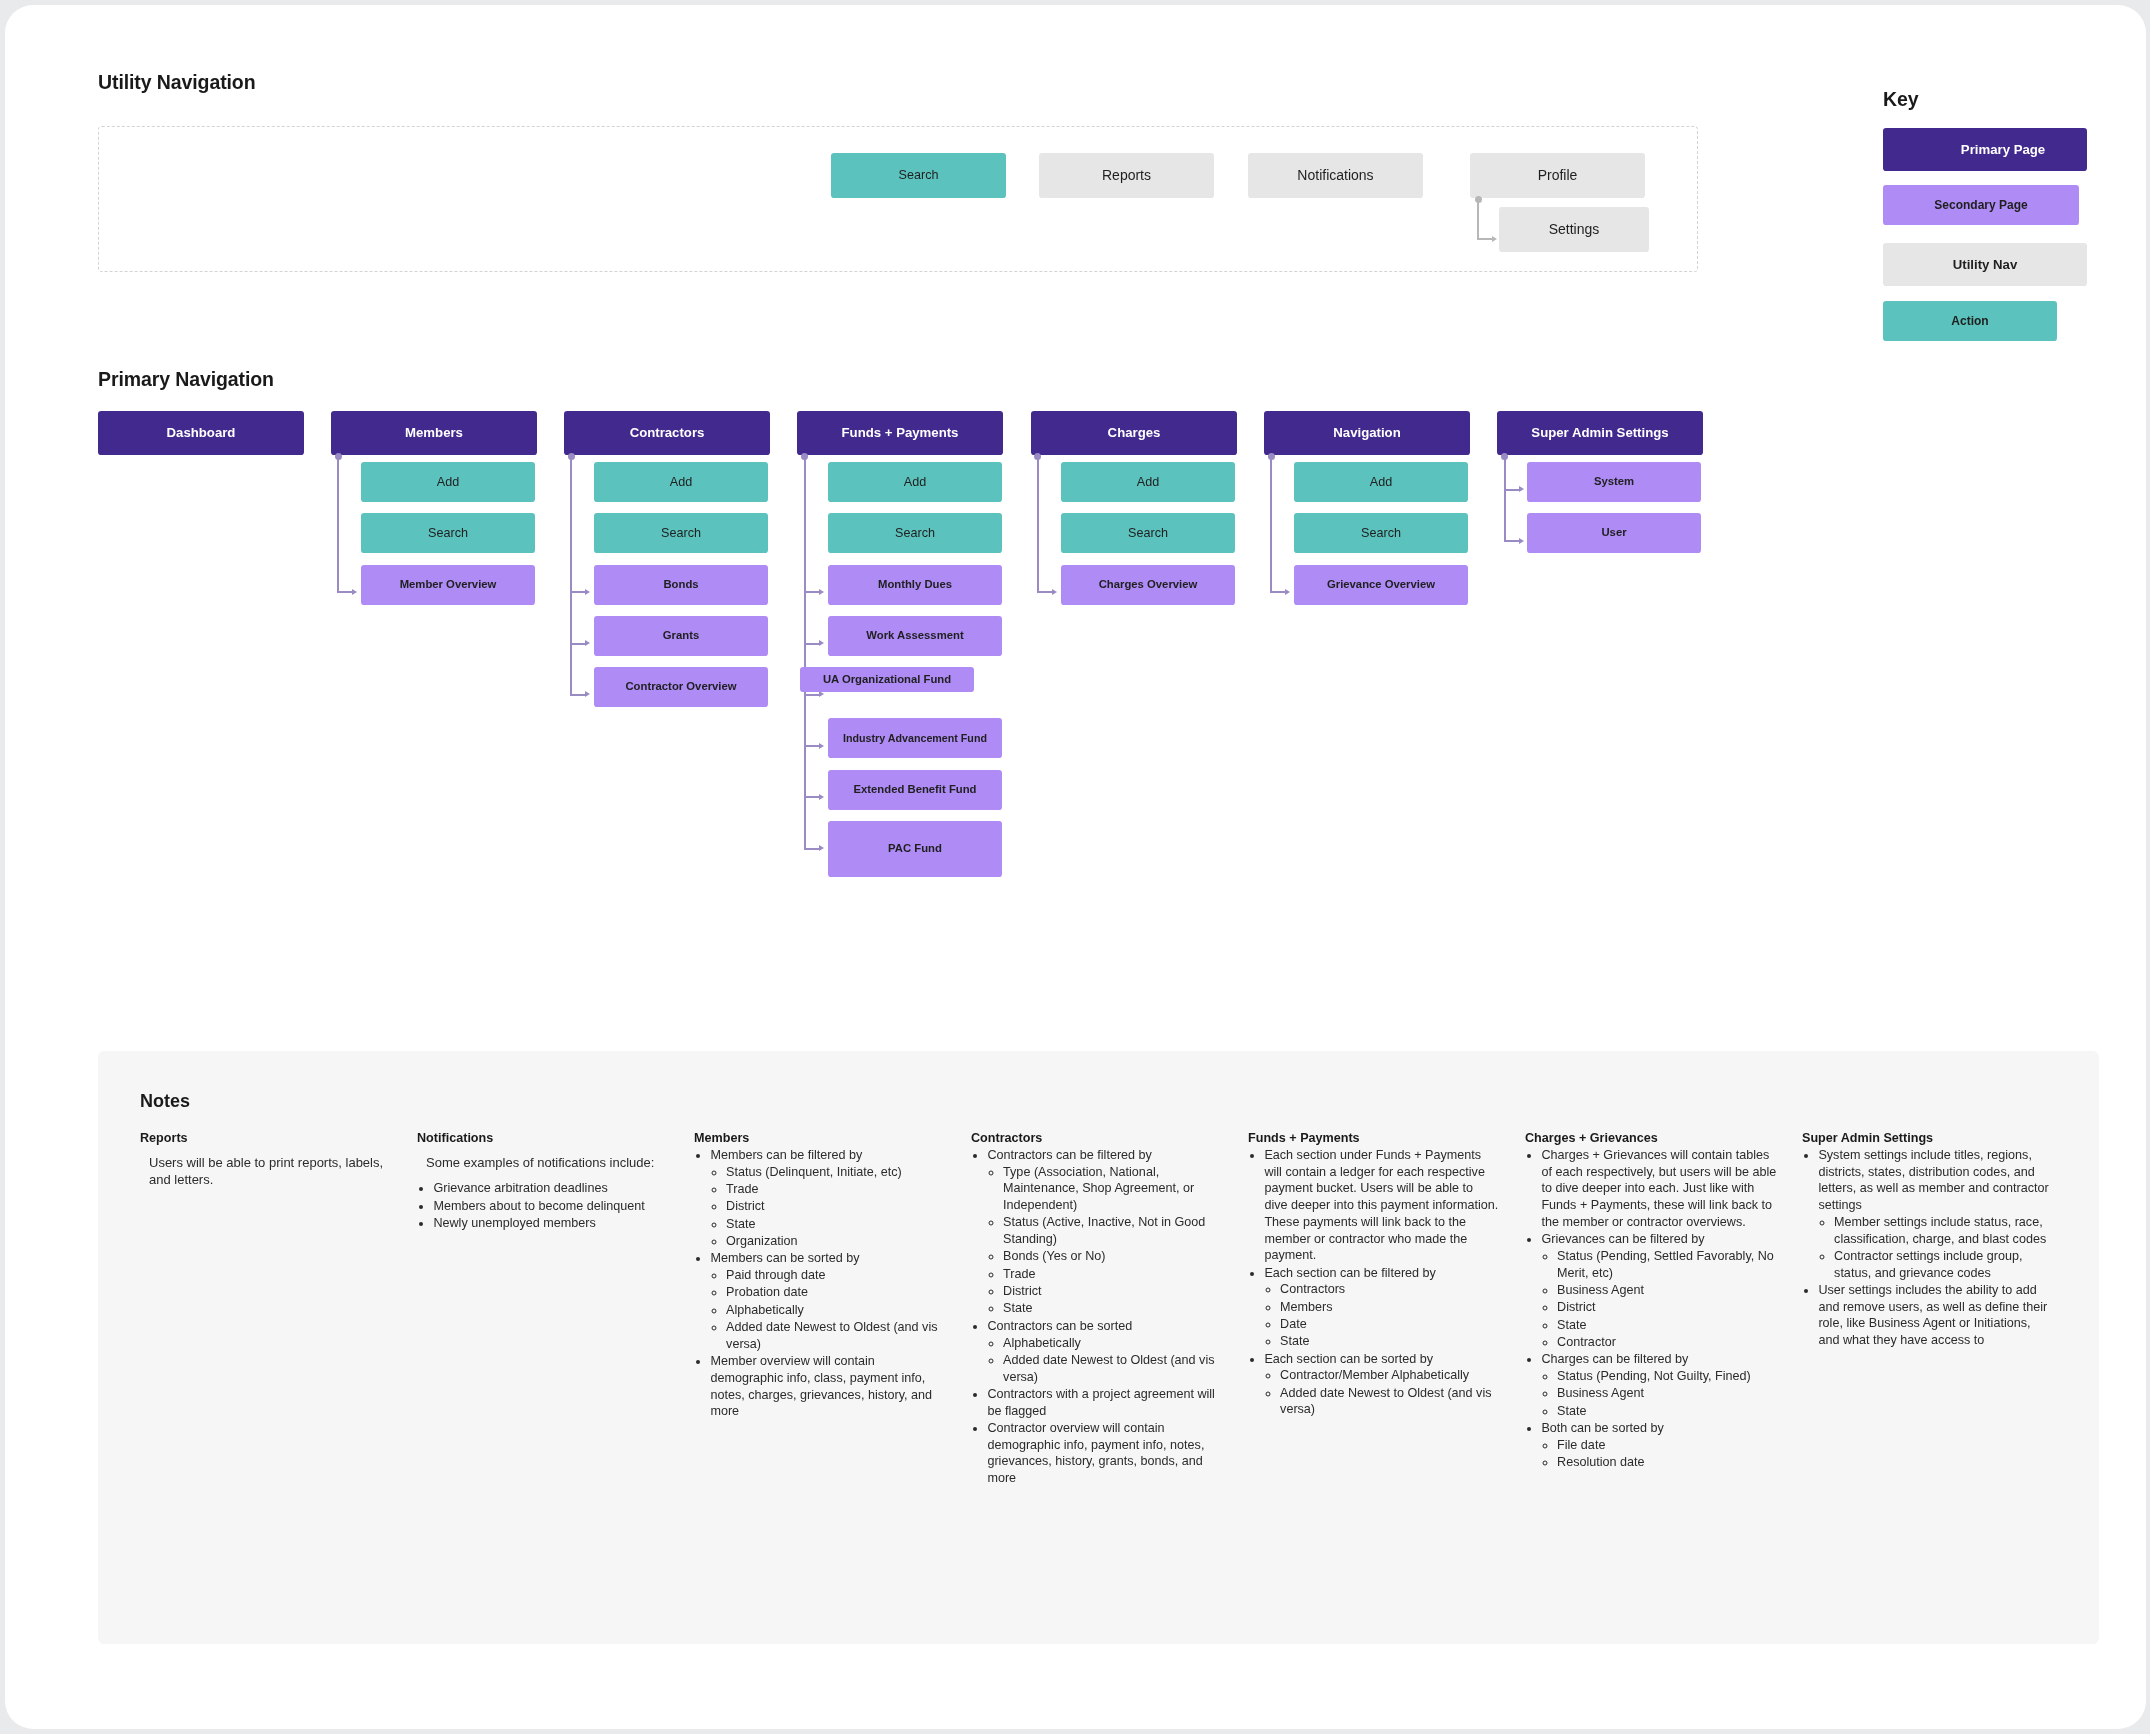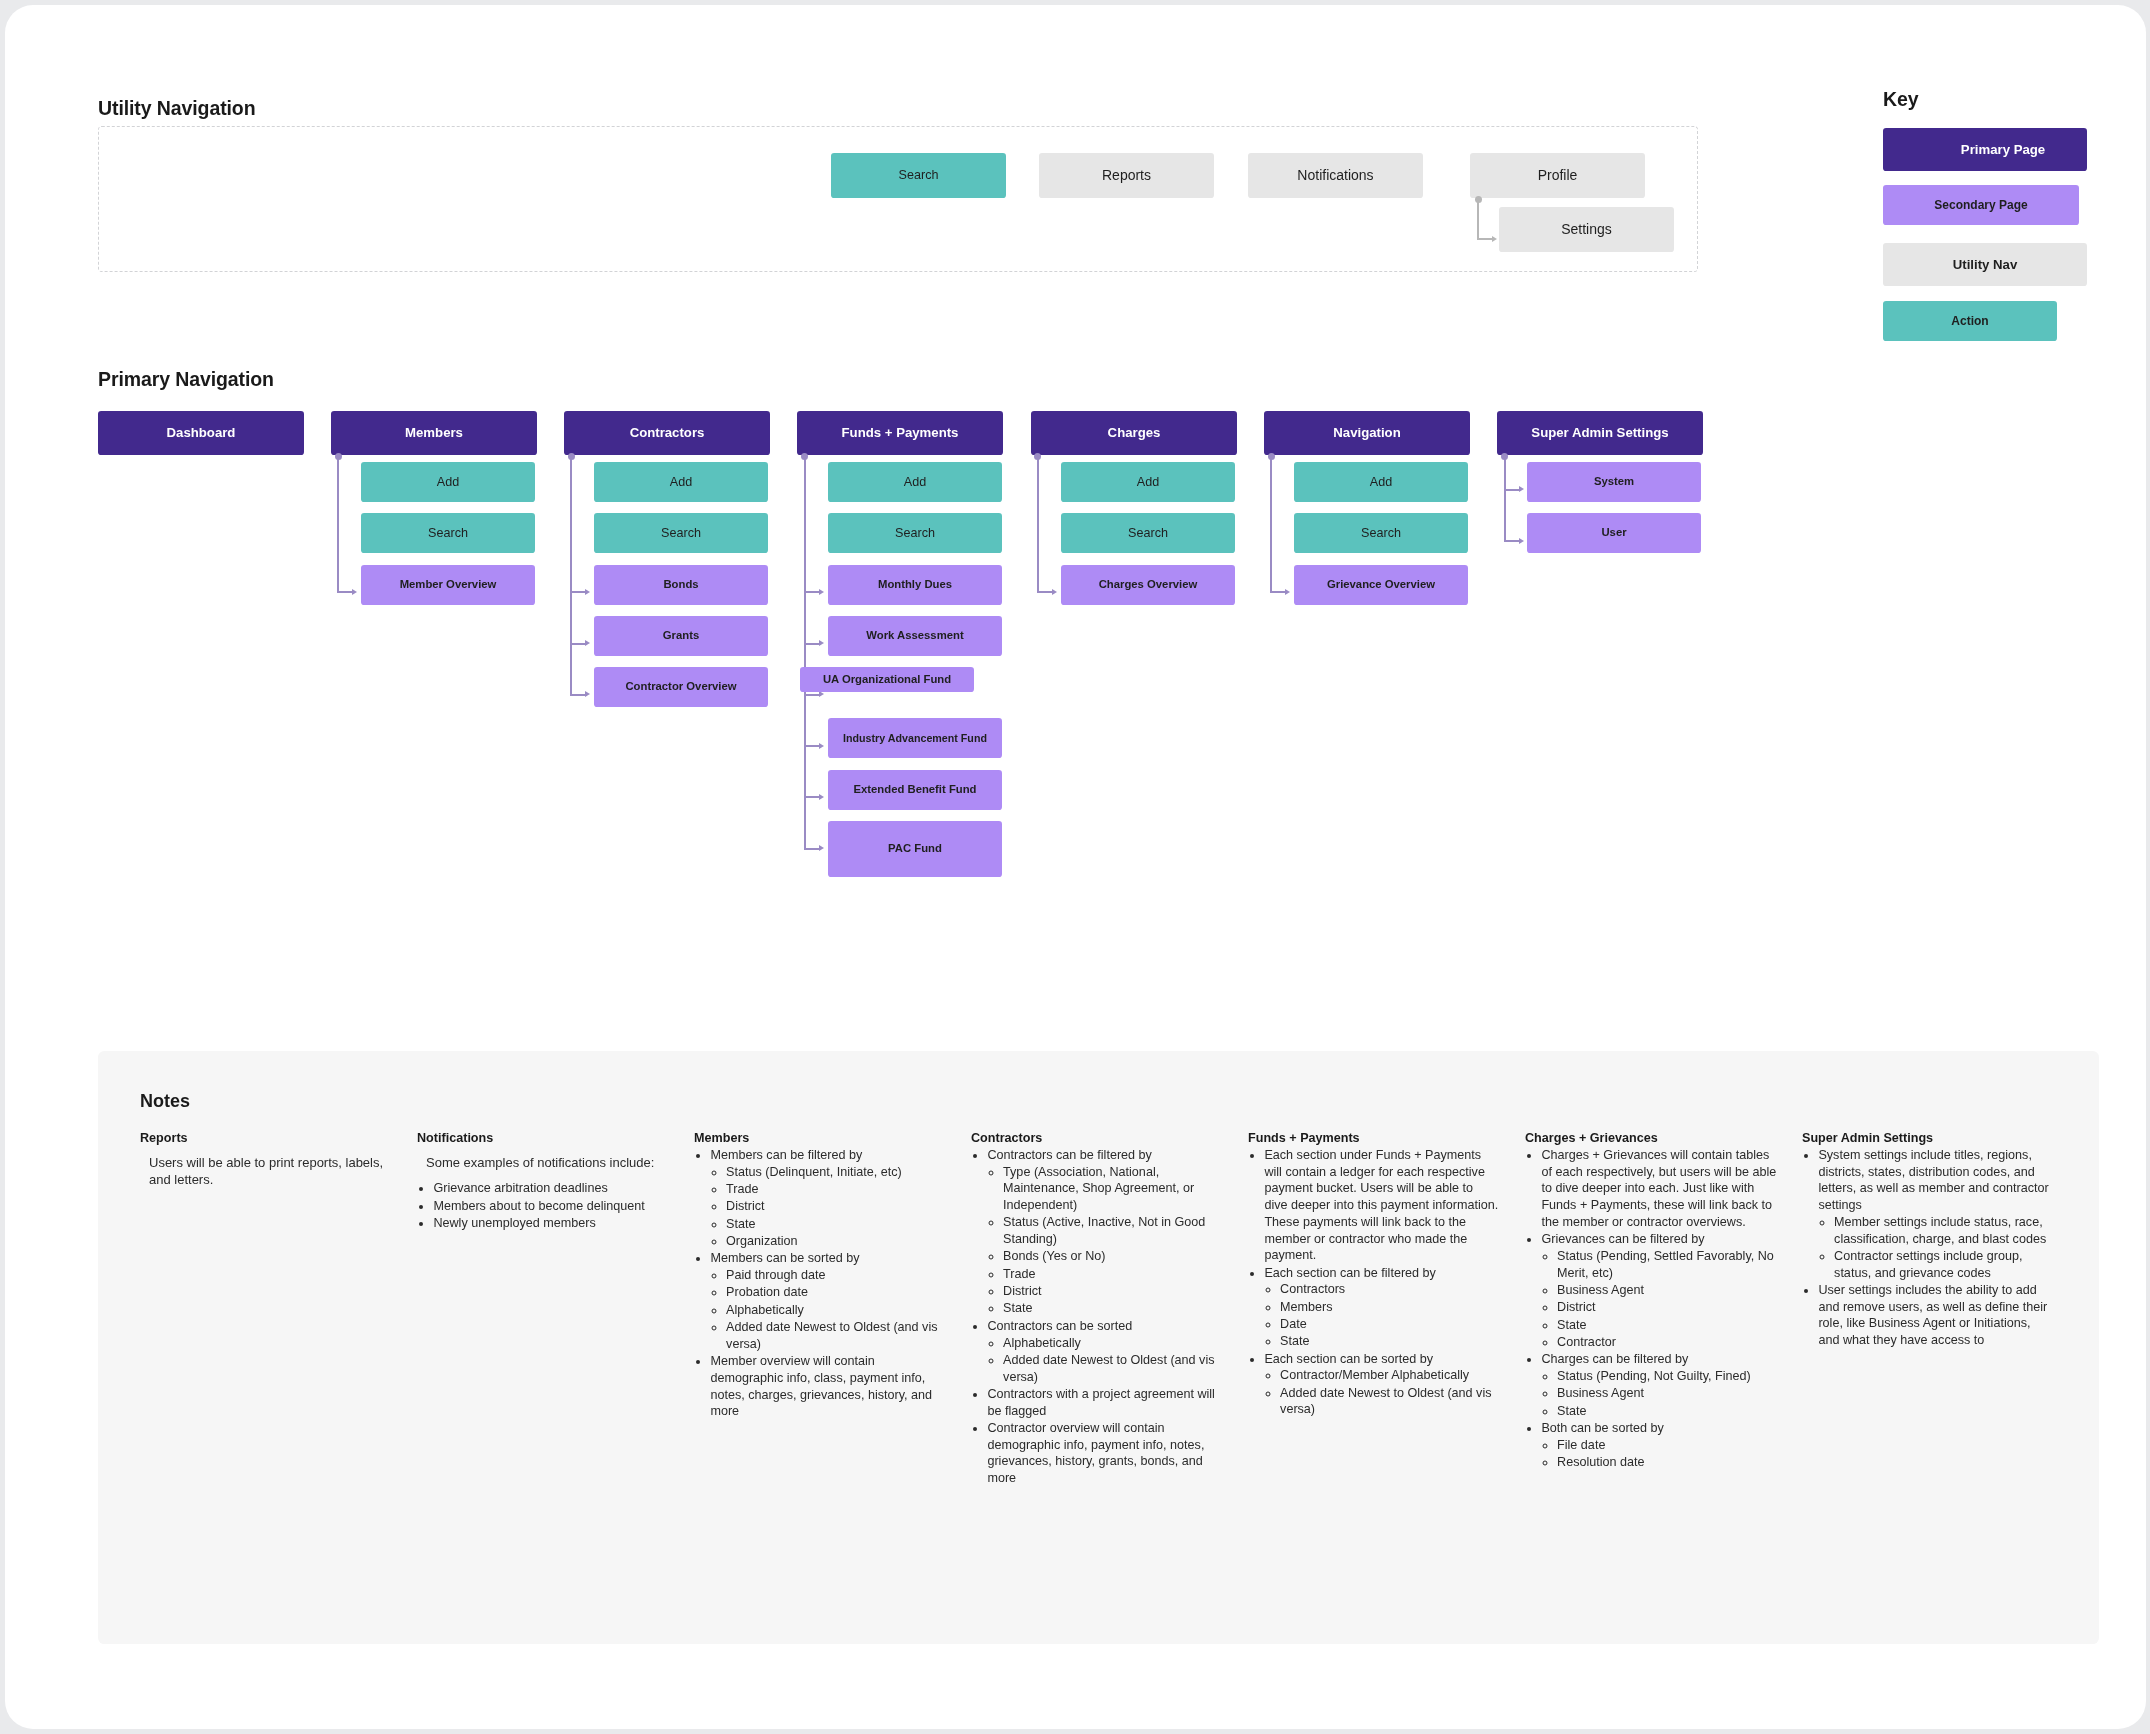--- a/index.html
+++ b/index.html
@@ -108,37 +108,37 @@
     width:235px;
   }
   .note-col ul ul{ padding-left:15.7px; margin:0; width:221px;}
   .note-col li{ margin:0 0 0.6px 0; }
 </style>
 </head>
 <body>
 
 <div class="canvas">
 
-  <div class="section-title" style="left:93px;top:92px;">Utility Navigation</div>
+  <div class="section-title" style="left:93px;top:66px;">Utility Navigation</div>
 
   <div class="utility-frame"></div>
 
   <div class="node action" style="left:826px;top:148px;width:175px;height:45px;">Search</div>
   <div class="node utility" style="left:1034px;top:148px;width:175px;height:45px;">Reports</div>
   <div class="node utility" style="left:1243px;top:148px;width:175px;height:45px;">Notifications</div>
   <div class="node utility" style="left:1465px;top:148px;width:175px;height:45px;">Profile</div>
 
   <div class="connector">
     <div class="conn-dot grey" style="left:1470px;top:191px;"></div>
     <div class="conn-v grey" style="left:1472px;top:193px;height:41px;"></div>
     <div class="conn-h grey" style="left:1472px;top:233px;width:17px;"></div>
     <div class="arrow grey" style="left:1487px;top:231px;"></div>
   </div>
 
-  <div class="node utility" style="left:1494px;top:202px;width:175px;height:45px;">Settings</div>
+  <div class="node utility" style="left:1494px;top:202px;width:150px;height:45px;">Settings</div>
 
   <div class="section-title" style="left:1878px;top:83px;">Key</div>
 
   <div class="key-item key-primary" style="left:1878px;top:123px;width:204px;height:43px;">Primary Page</div>
   <div class="key-item key-secondary" style="left:1878px;top:180px;width:196px;height:40px;">Secondary Page</div>
   <div class="key-item key-utility" style="left:1878px;top:238px;width:204px;height:43px;">Utility Nav</div>
   <div class="key-item key-action" style="left:1878px;top:296px;width:174px;height:40px;">Action</div>
 
   <div class="section-title" style="left:93px;top:363px;">Primary Navigation</div>
 

